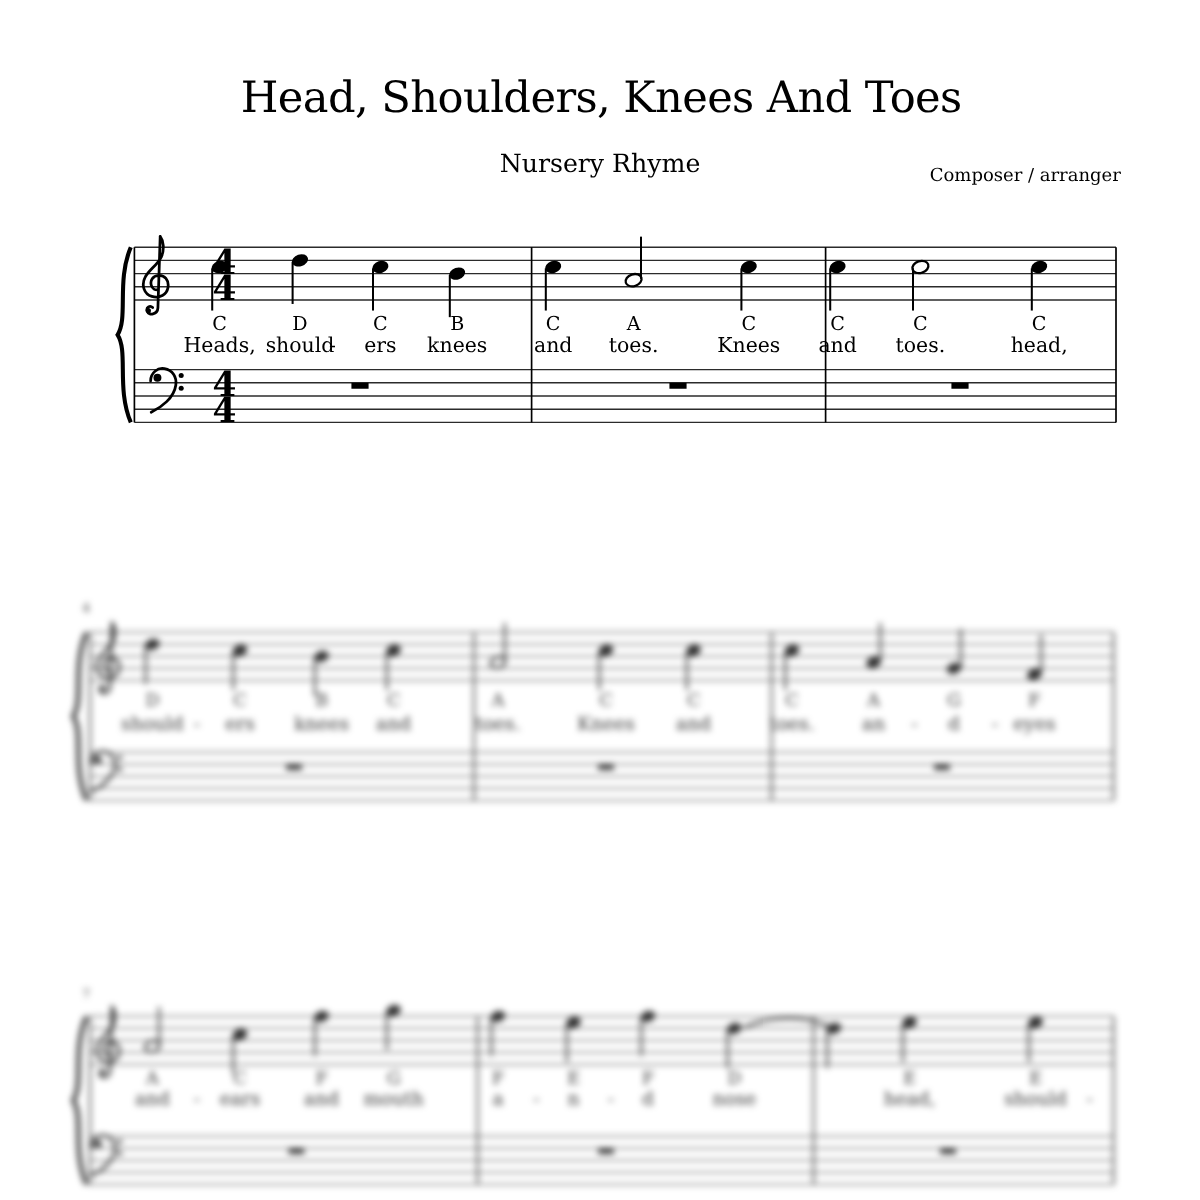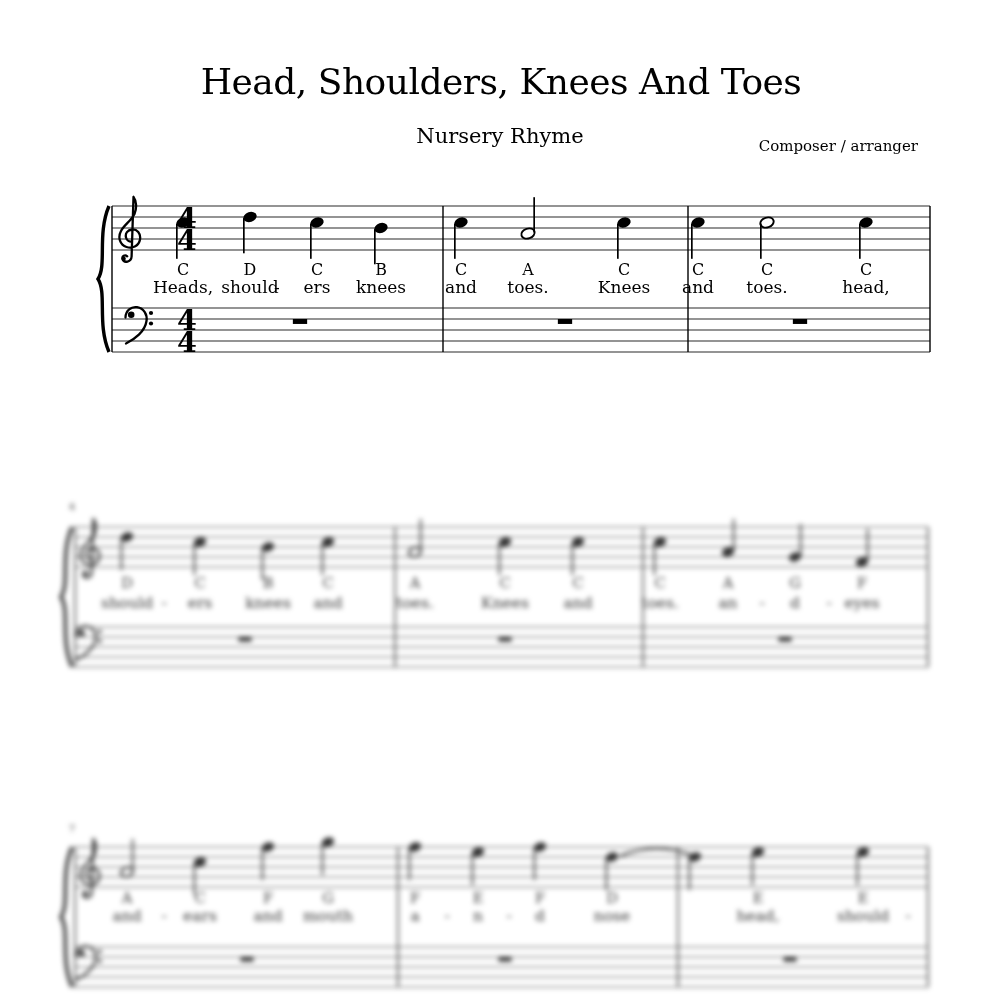--- a/index.html
+++ b/index.html
@@ -3,21 +3,21 @@
 <meta charset="utf-8">
 <style>
   html,body{margin:0;padding:0;background:#ffffff;}
   body{width:1000px;height:1000px;position:relative;overflow:hidden;
        font-family:"DejaVu Serif", serif;color:#000;}
   .header{position:absolute;left:0;top:0;width:1000px;text-align:center;}
   .title{position:absolute;left:1px;top:61px;width:1000px;text-align:center;
          font-size:36px;font-weight:normal;letter-spacing:-0.5px;margin:0;}
   .subtitle{position:absolute;left:0;top:124px;width:1000px;text-align:center;
          font-size:21px;}
-  .credit{position:absolute;right:82px;top:137px;font-size:15px;}
+  .credit{position:absolute;right:66px;top:137px;font-size:15px;}
   svg.sys{position:absolute;left:0;top:0;}
   svg.sys.blur{filter:blur(2.8px) opacity(0.8);}
   line.staff{stroke:#2b2b2b;stroke-width:1.15;}
   line.bar{stroke:#000;stroke-width:1.4;}
   path.brace{fill:none;stroke:#000;stroke-width:3.4;}
   path.clef{fill:none;stroke:#000;stroke-width:2.3;stroke-linecap:round;}
   ellipse.closed{fill:#000;stroke:none;}
   ellipse.open{fill:none;stroke:#000;stroke-width:1.9;}
   line.stem{stroke:#000;stroke-width:1.7;}
   rect.rest{fill:#000;}

